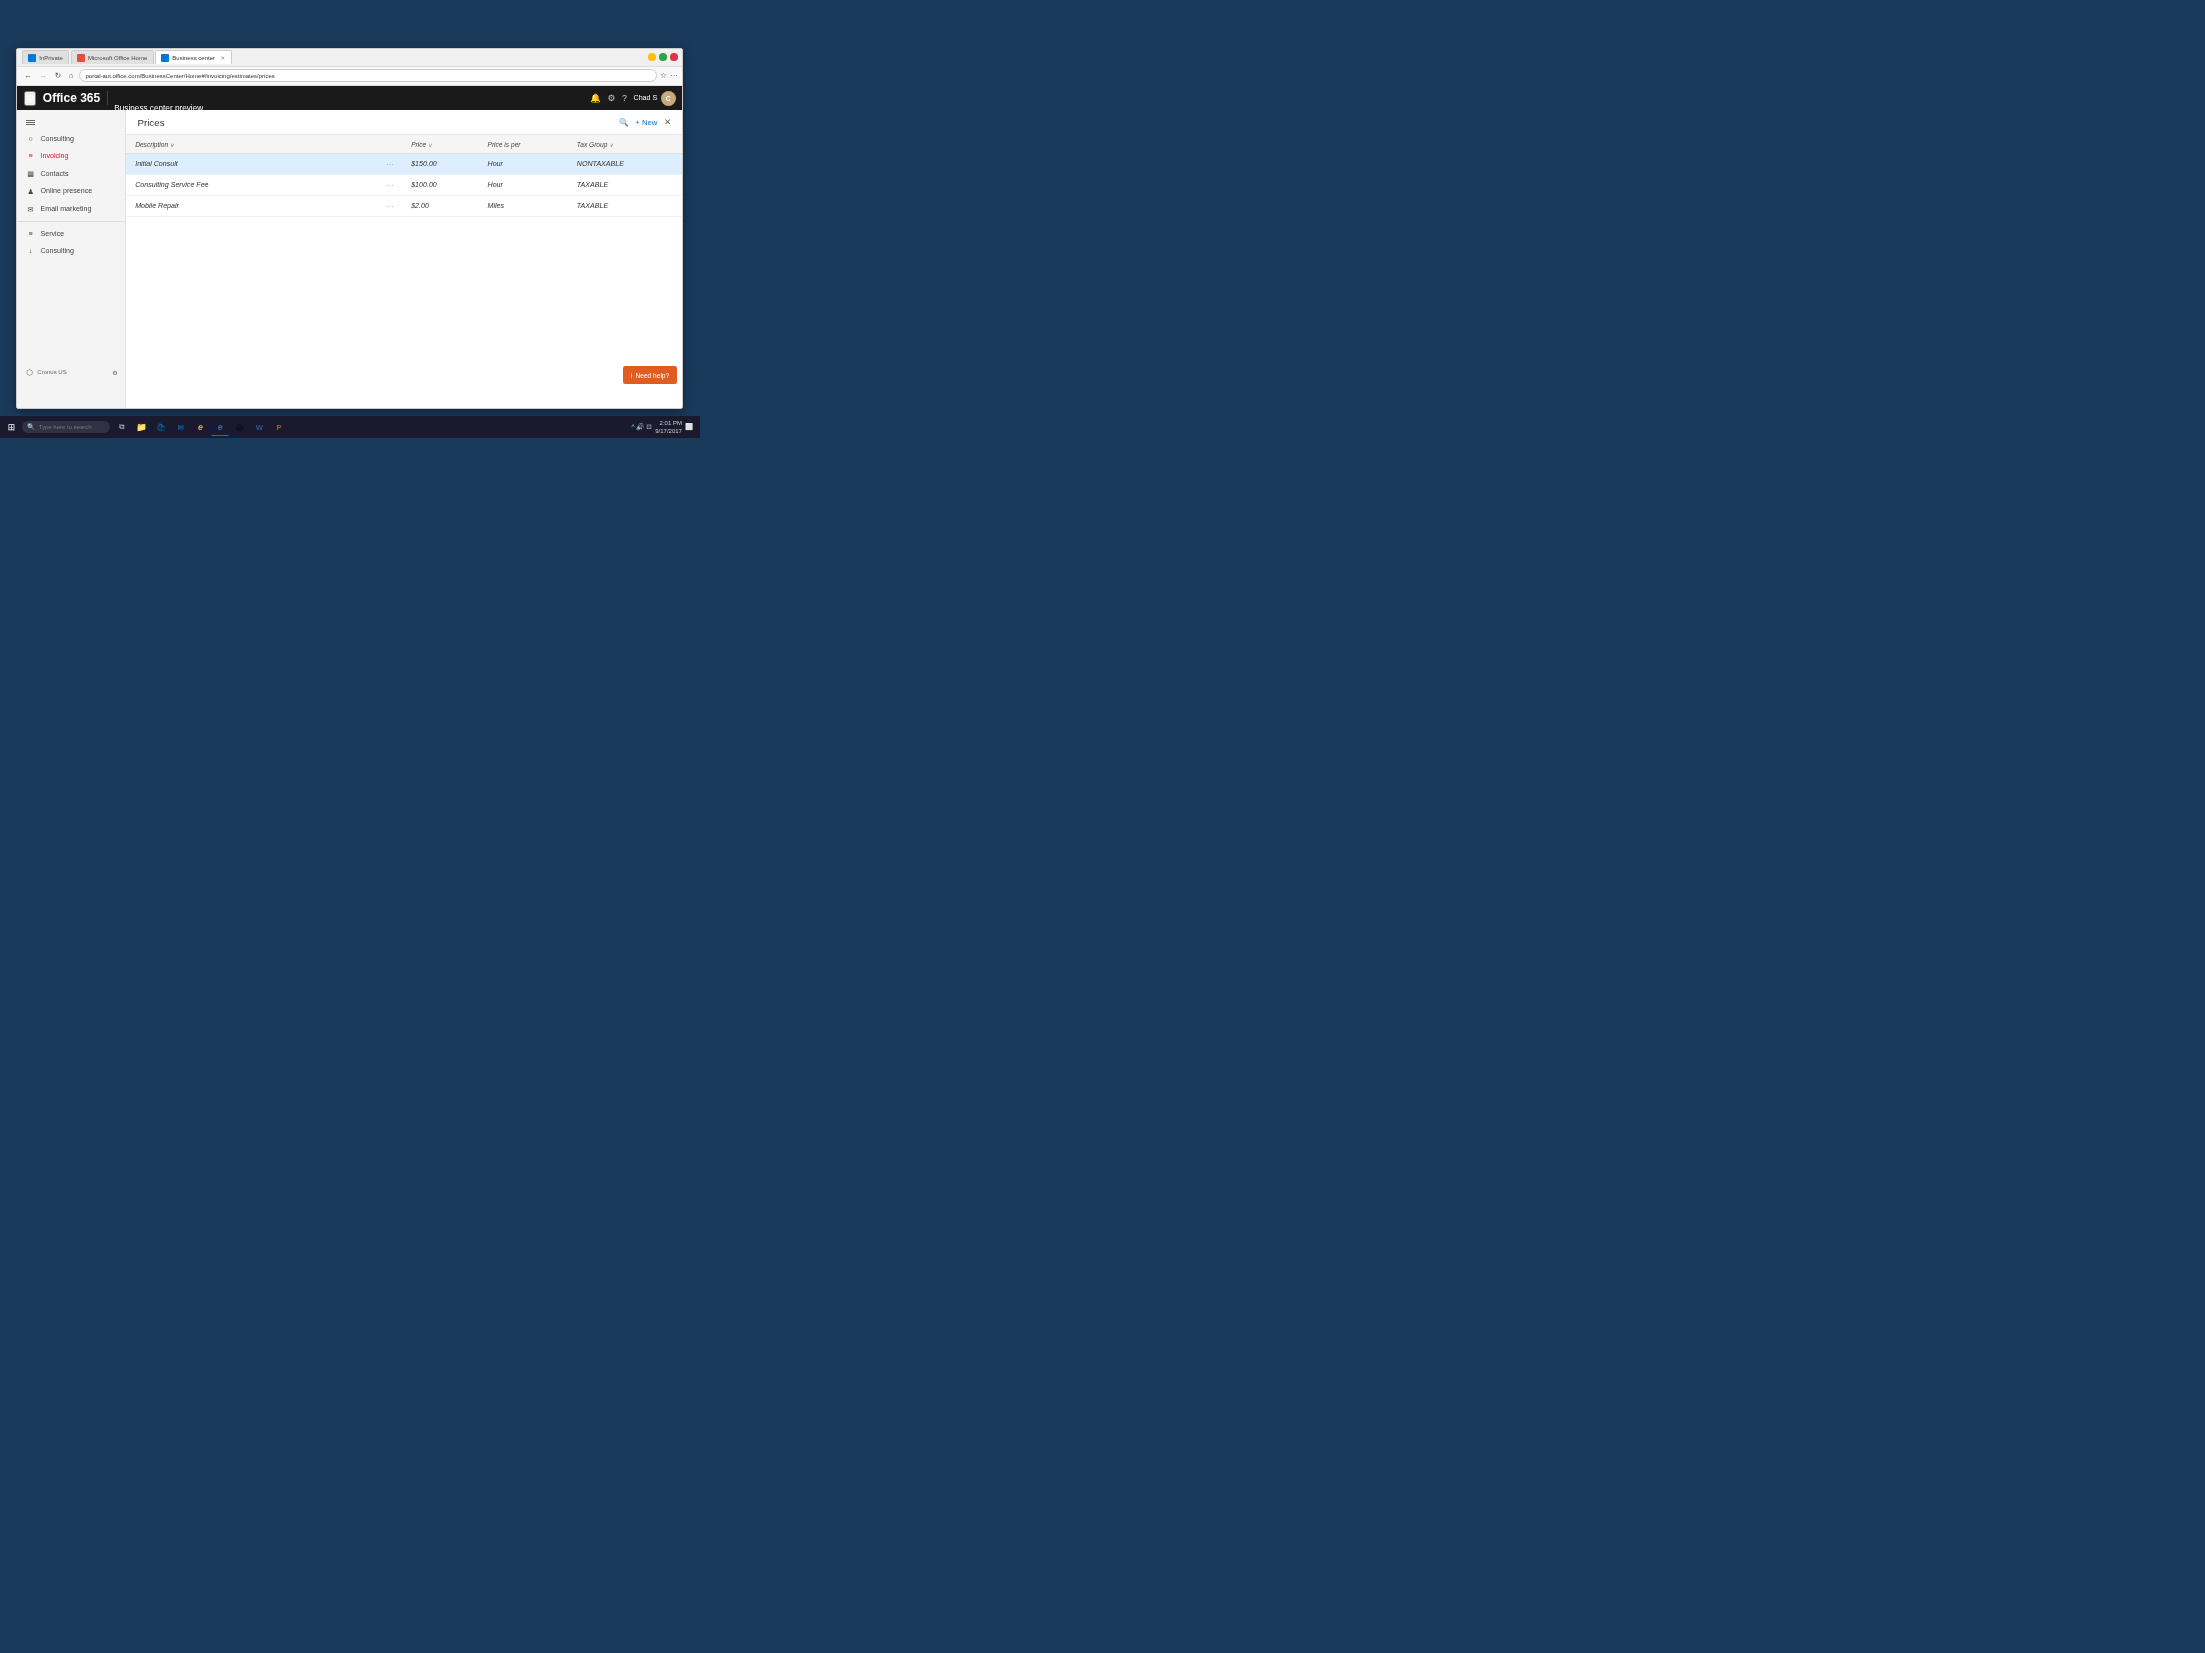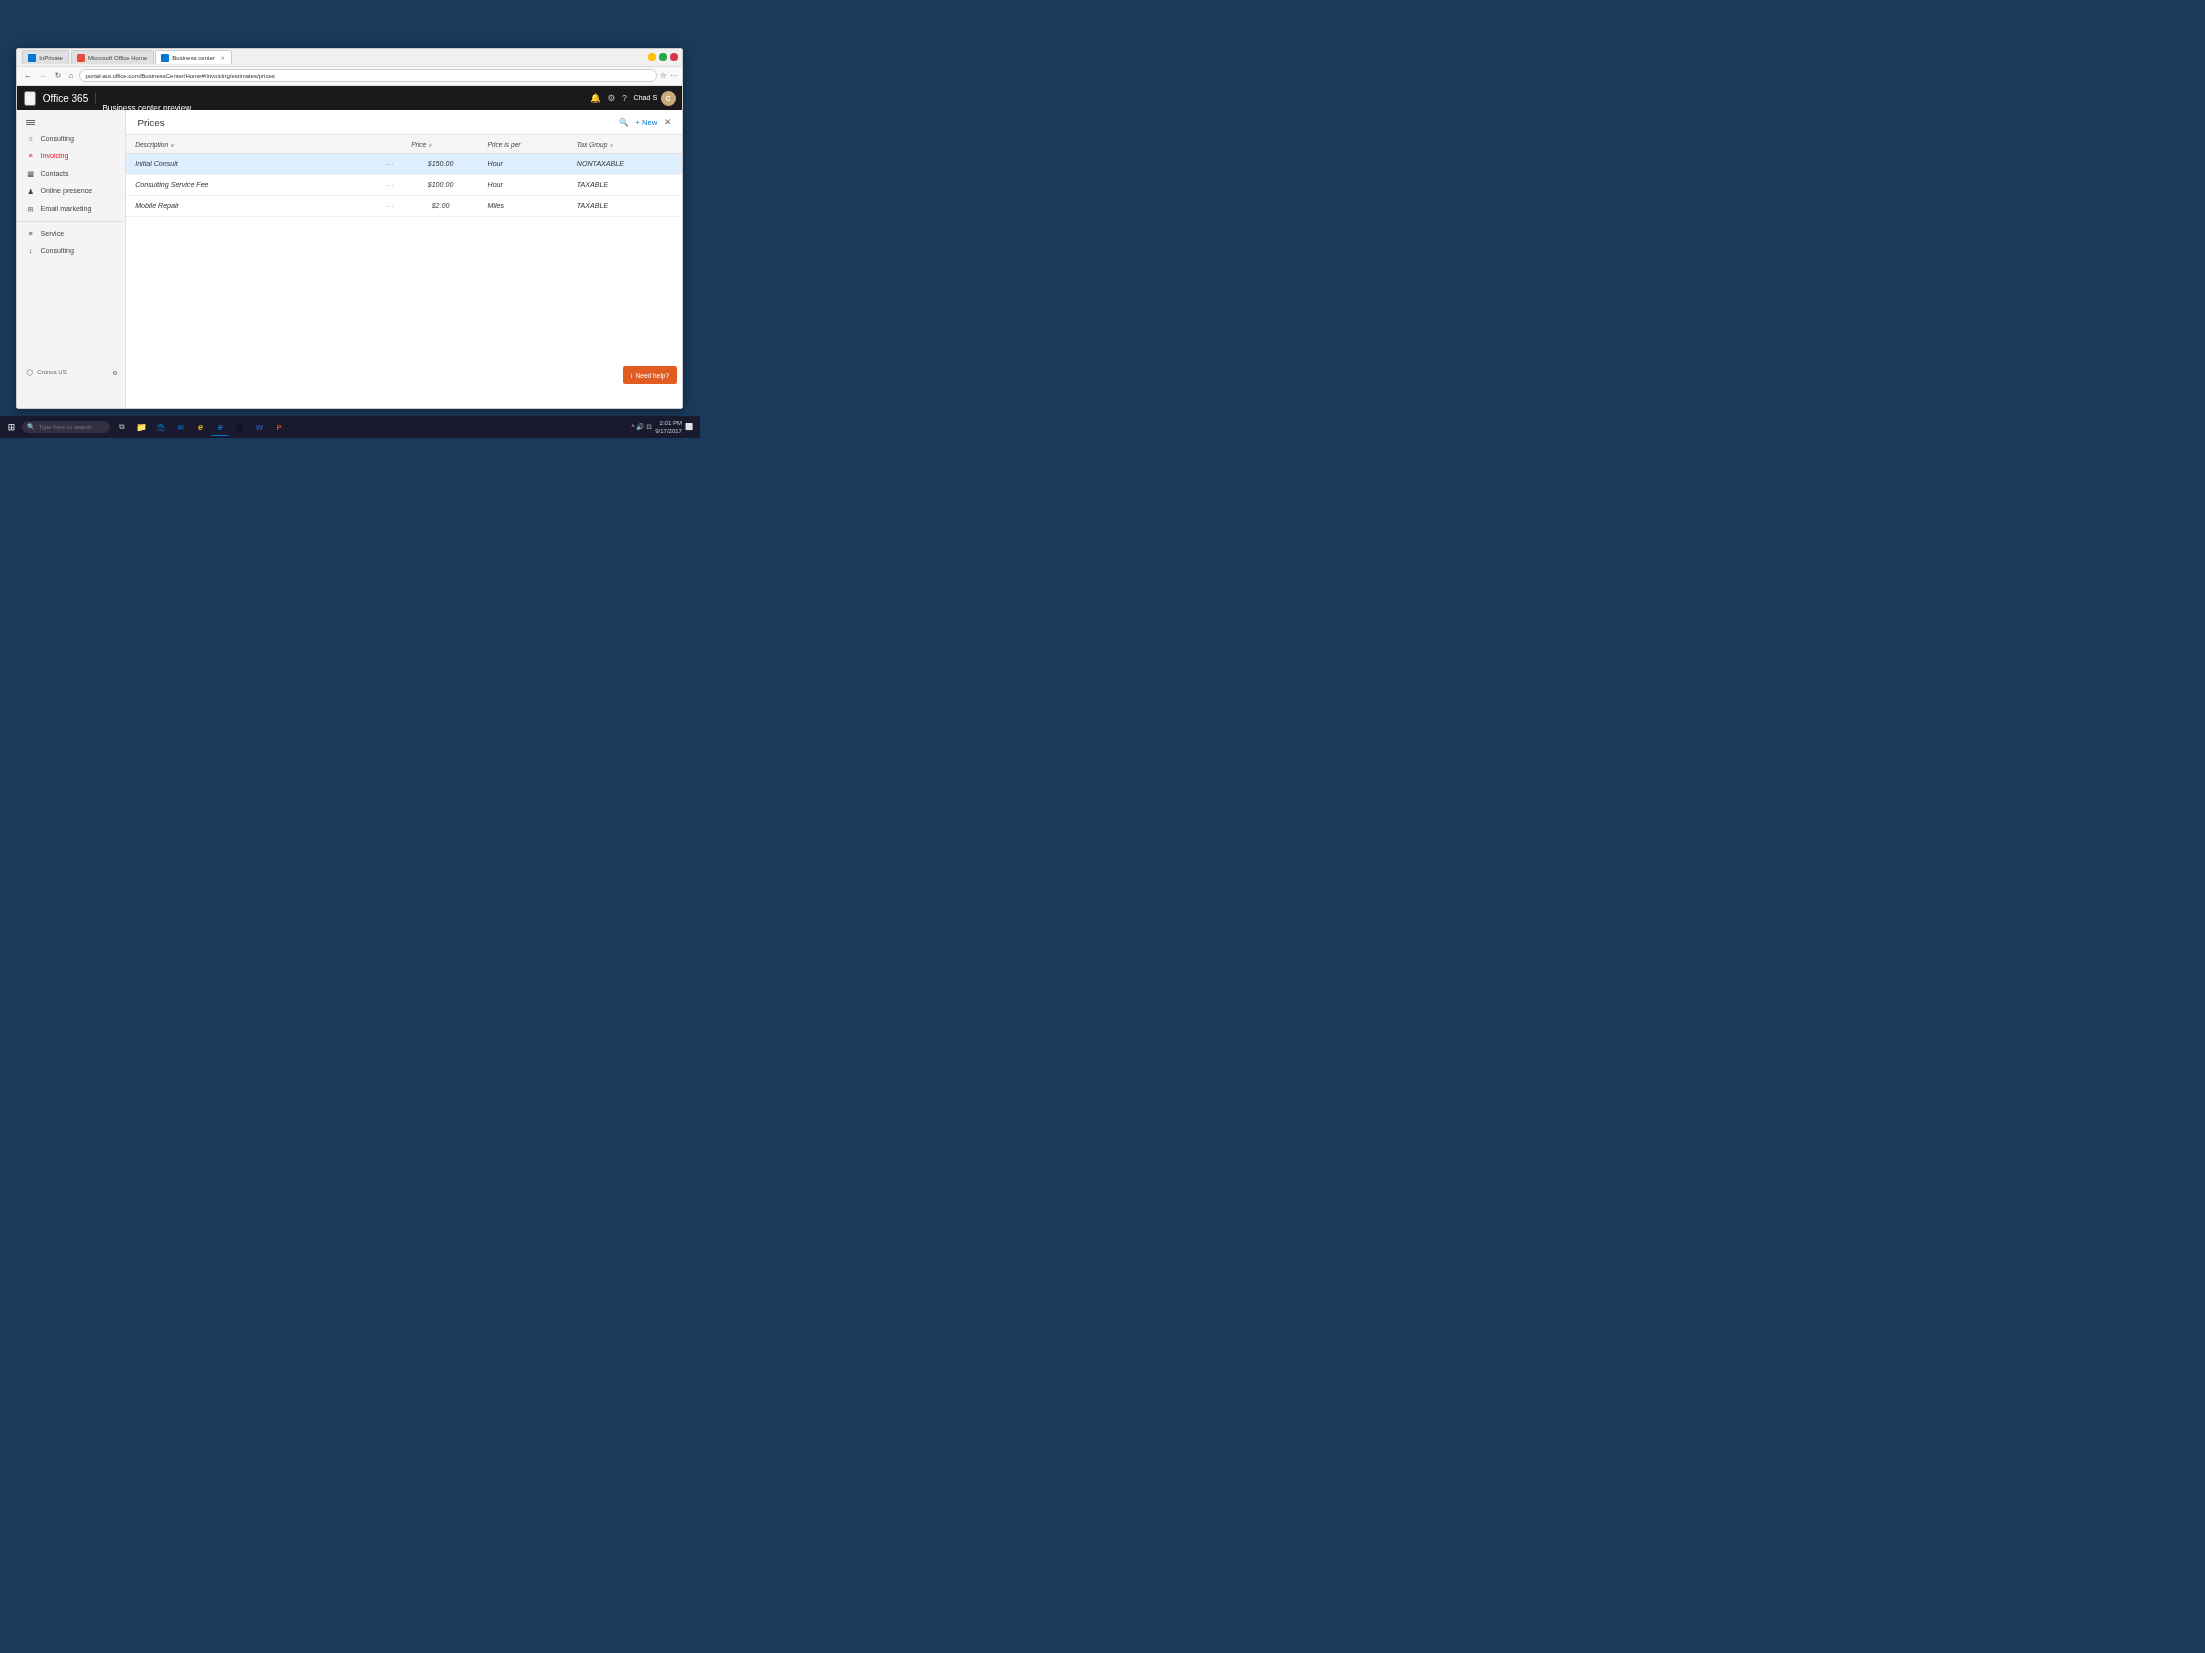--- a/index.html
+++ b/index.html
@@ -128,22 +128,22 @@
       padding: 0 6.6px;
       gap: 6.6px;
     }
     .waffle-icon {
       color: #fff;
       font-size: 9.8px;
       cursor: pointer;
     }
     .o365-brand {
       color: #fff;
-      font-size: 10px;
-      font-weight: 400;
+      font-size: 12px;
+      font-weight: 700;
       border-right: 0.5px solid #444;
       padding-right: 6.6px;
     }
     .o365-app-name {
       color: #fff;
       font-size: 8.2px;
       font-weight: 400;
       margin-top: 20px;
     }
     .o365-header-right {
@@ -294,21 +294,21 @@
     }
     .prices-table td {
       padding: 5.5px 8.8px;
       font-size: 7.1px;
       color: #333;
       border-bottom: 0.5px solid #f0f0f0;
     }
     .prices-table tr.selected td { background: #ddeeff; }
     .sort-arrow { font-size: 5.5px; color: #888; }
     .col-description { width: 45%; }
-    .col-price { text-align: center; }
+    .col-price { text-align: left; }
     .col-price-per {}
     .col-tax {}
     .action-dots {
       color: #999;
       font-size: 7.7px;
       letter-spacing: 0.5px;
       cursor: pointer;
     }
 
     

